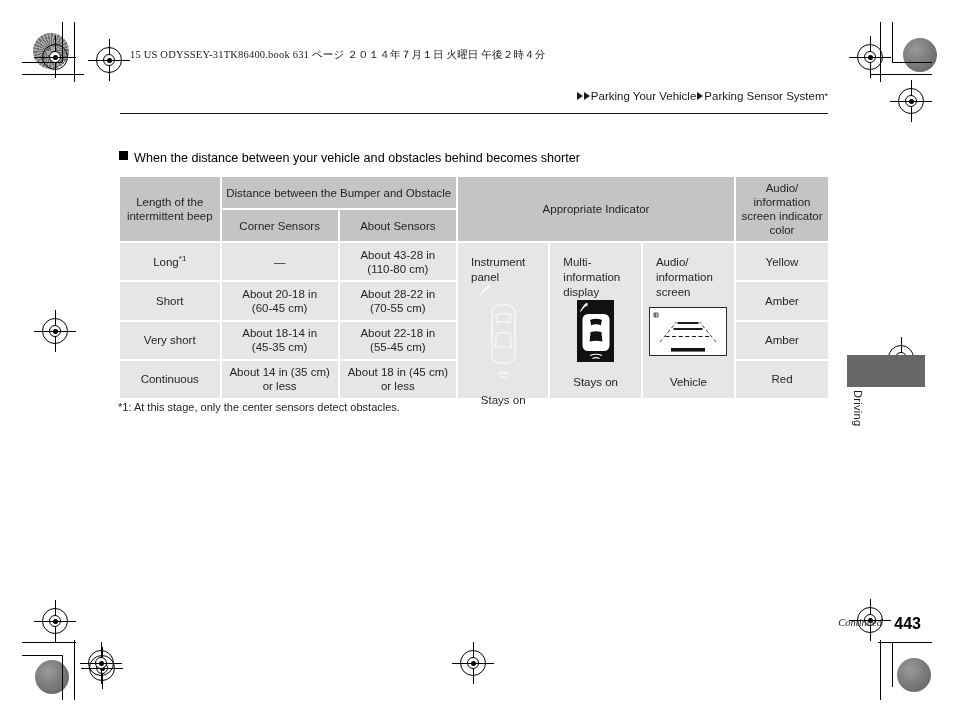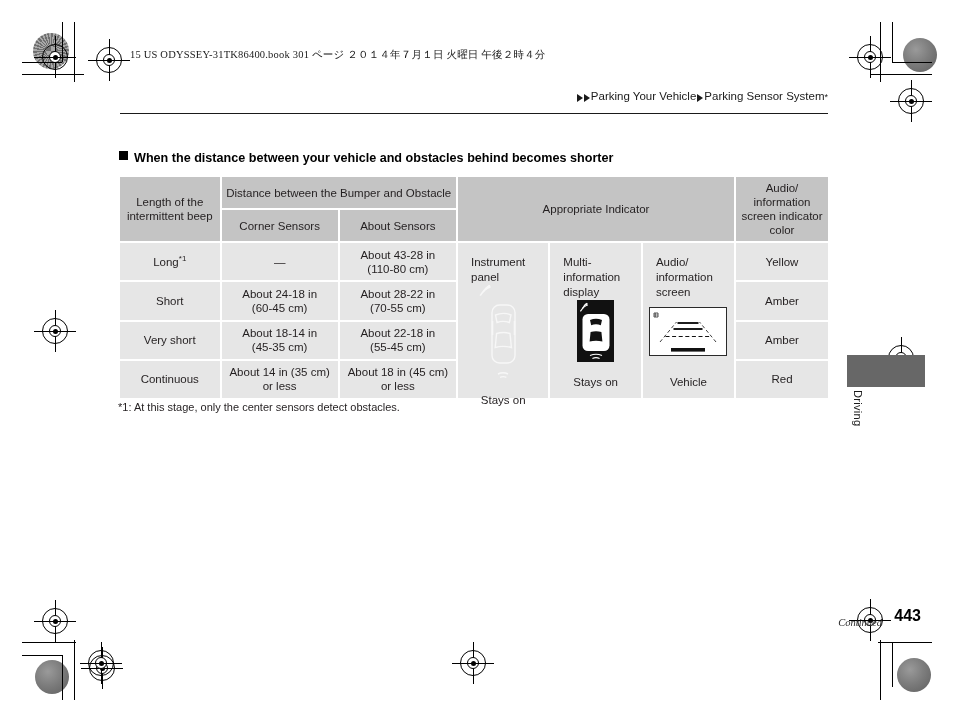--- a/index.html
+++ b/index.html
@@ -74,21 +74,21 @@
     white-space: nowrap;
   }
 
   .breadcrumb {
     position: absolute;
     right: 126px; top: 90px;
     font-size: 11.5px;
     color: #1a1a1a;
     white-space: nowrap;
     display: flex;
-    align-items: flex-end;
+    align-items: center;
     gap: 0px;
   }
   .bctri {
     display: inline-block;
     width: 0; height: 0;
     border-left: 6px solid #1a1a1a;
     border-top: 4.5px solid transparent;
     border-bottom: 4.5px solid transparent;
     margin-right: 1px;
   }
@@ -98,21 +98,21 @@
     position: absolute;
     left: 120px; top: 113px;
     width: 708px; height: 1px;
     background: #1a1a1a;
   }
 
   .sectionhead {
     position: absolute;
     left: 119px; top: 151px;
     font-size: 12.6px;
-    font-weight: bold;
+    font-weight: normal;
     color: #000;
     display: flex;
     align-items: flex-start;
     gap: 6px;
     white-space: nowrap;
   }
   .sq {
     display: inline-block;
     width: 9px; height: 9px;
     background: #000;
@@ -220,21 +220,21 @@
     position: absolute;
     right: 72px; bottom: 90px;
     font-family: "Liberation Serif", serif;
     font-style: italic;
     font-size: 10.5px;
     color: #2a2a2a;
     text-align: right;
   }
   .pageno {
     position: absolute;
-    right: 33px; bottom: 93px;
+    right: 33px; bottom: 85px;
     font-size: 16px;
     font-weight: bold;
     color: #000;
   }
 </style>
 </head>
 <body>
 
 <div class="mark blob-tex" style="left:33px; top:33px;"></div>
 <div class="mark reg" style="left:42px; top:44px;">
@@ -285,21 +285,21 @@
 <div class="mark reg" style="left:88px; top:650px;">
     <span class="dot"></span>
   </div>
 <div class="mark reg" style="left:42px; top:318px;">
     <span class="dot"></span>
   </div>
 <div class="mark reg" style="left:888px; top:345px;">
     <span class="dot"></span>
   </div>
 
-<div class="pagehead">15 US ODYSSEY-31TK86400.book   301 ページ   ２０１４年７月１日   火曜日   午後２時４分</div>
+<div class="pagehead">15 US ODYSSEY-31TK86400.book   631 ページ   ２０１４年７月１日   火曜日   午後２時４分</div>
 
 <div class="breadcrumb">
   <span class="bctri"></span>
   <span class="bctri"></span>
   <span>Parking Your Vehicle</span>
   <span class="bctri" style="margin-left:1px;"></span>
   <span>Parking Sensor System</span>
   <span class="bcstar">*</span>
 </div>
 <div class="rule"></div>
@@ -425,21 +425,21 @@
           <div class="ind-foot">Vehicle</div>
         </div>
       </td>
 
       <td>Yellow</td>
     </tr>
 
     <tr>
       <td>Short</td>
       <td>
-        <div>About 24-18 in</div>
+        <div>About 20-18 in</div>
         <div>(60-45 cm)</div>
       </td>
       <td>
         <div>About 28-22 in</div>
         <div>(70-55 cm)</div>
       </td>
       <td>Amber</td>
     </tr>
 
     <tr>

